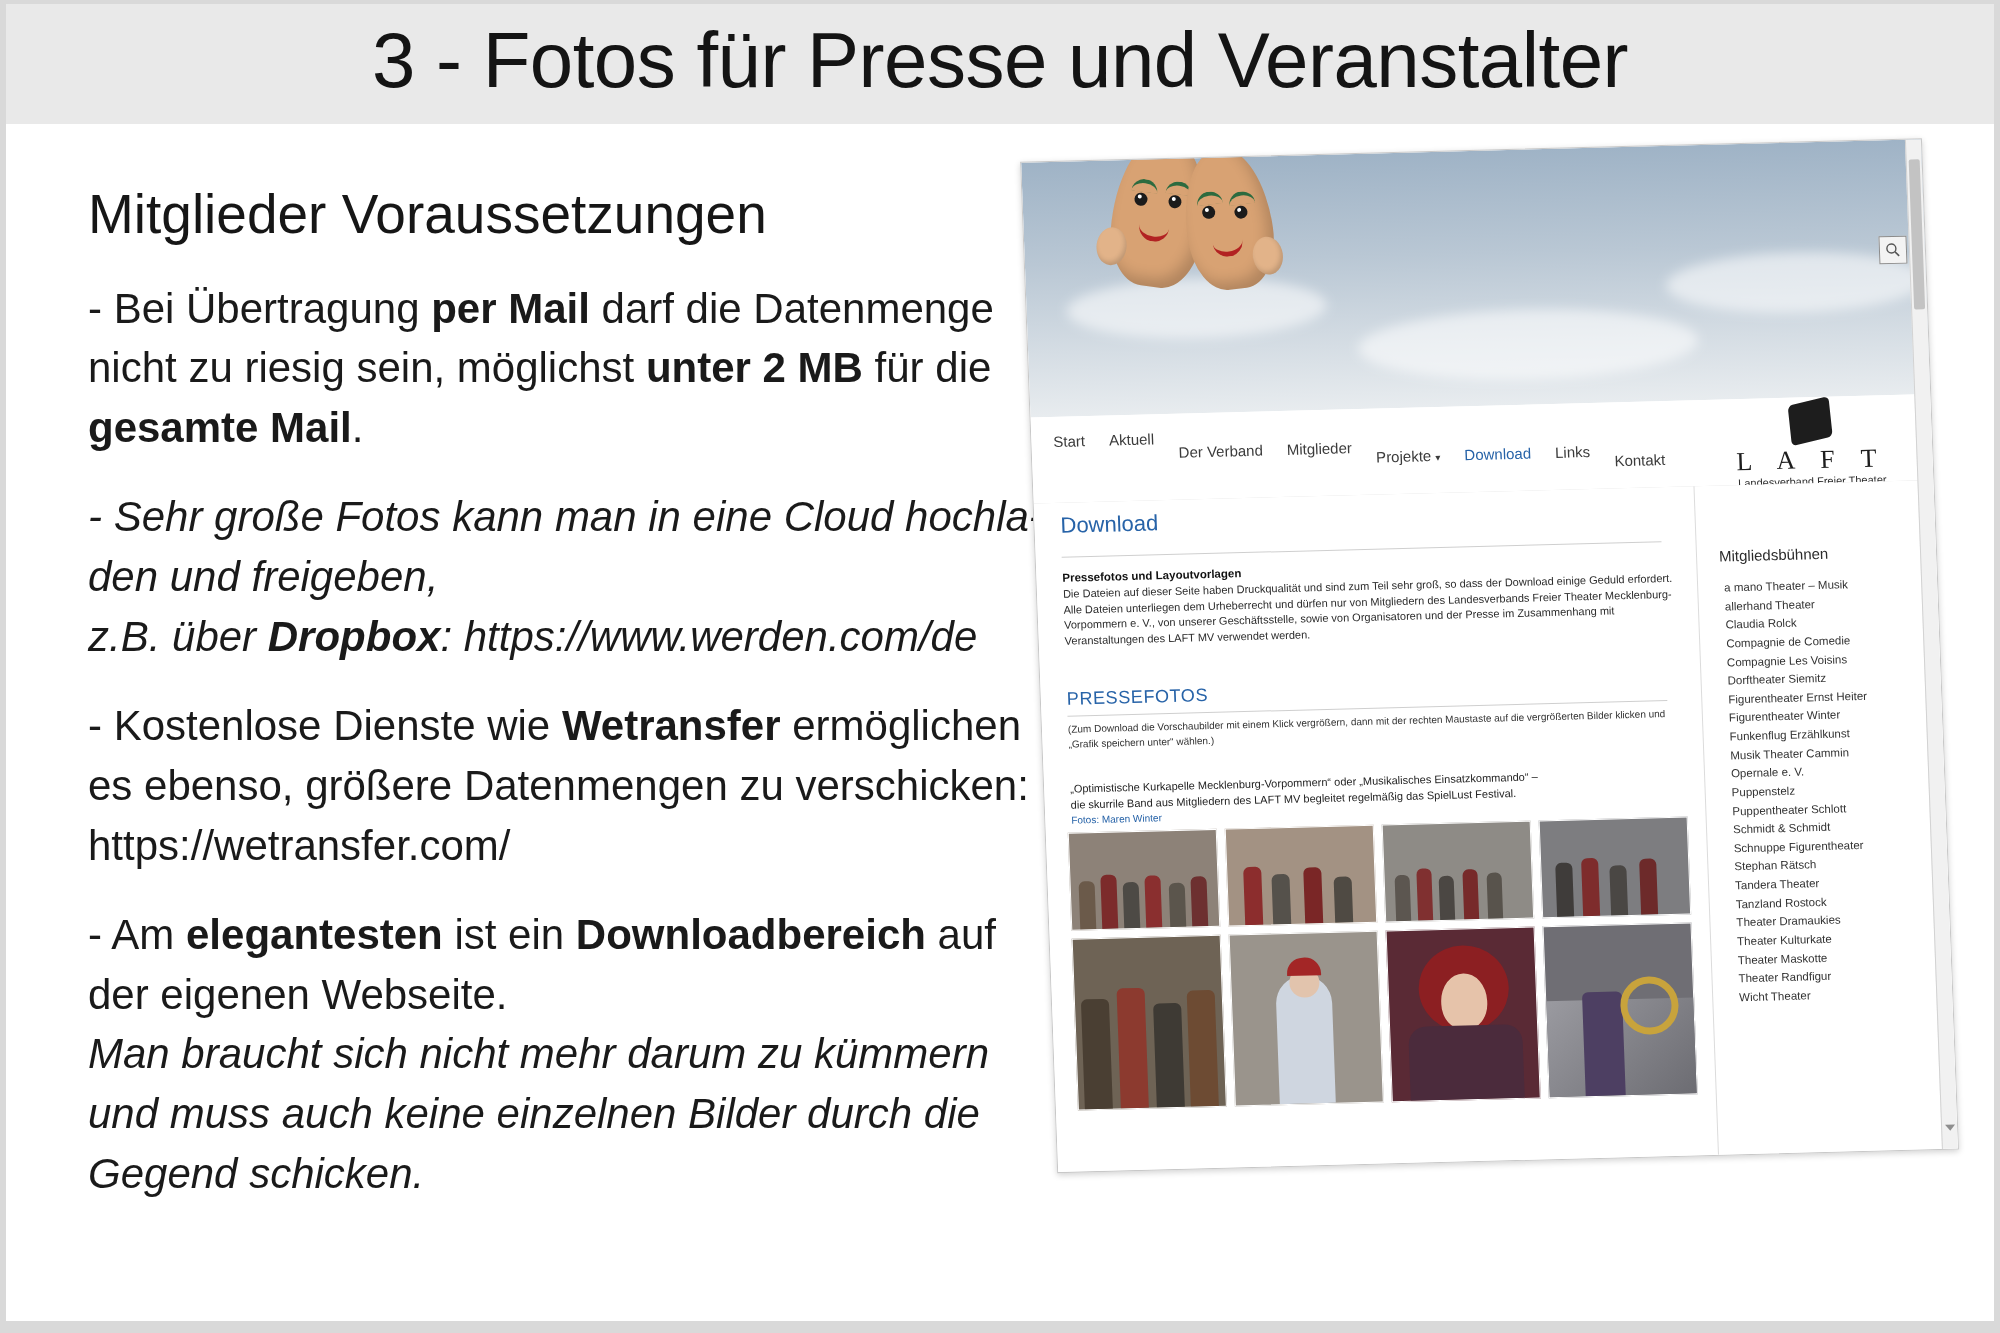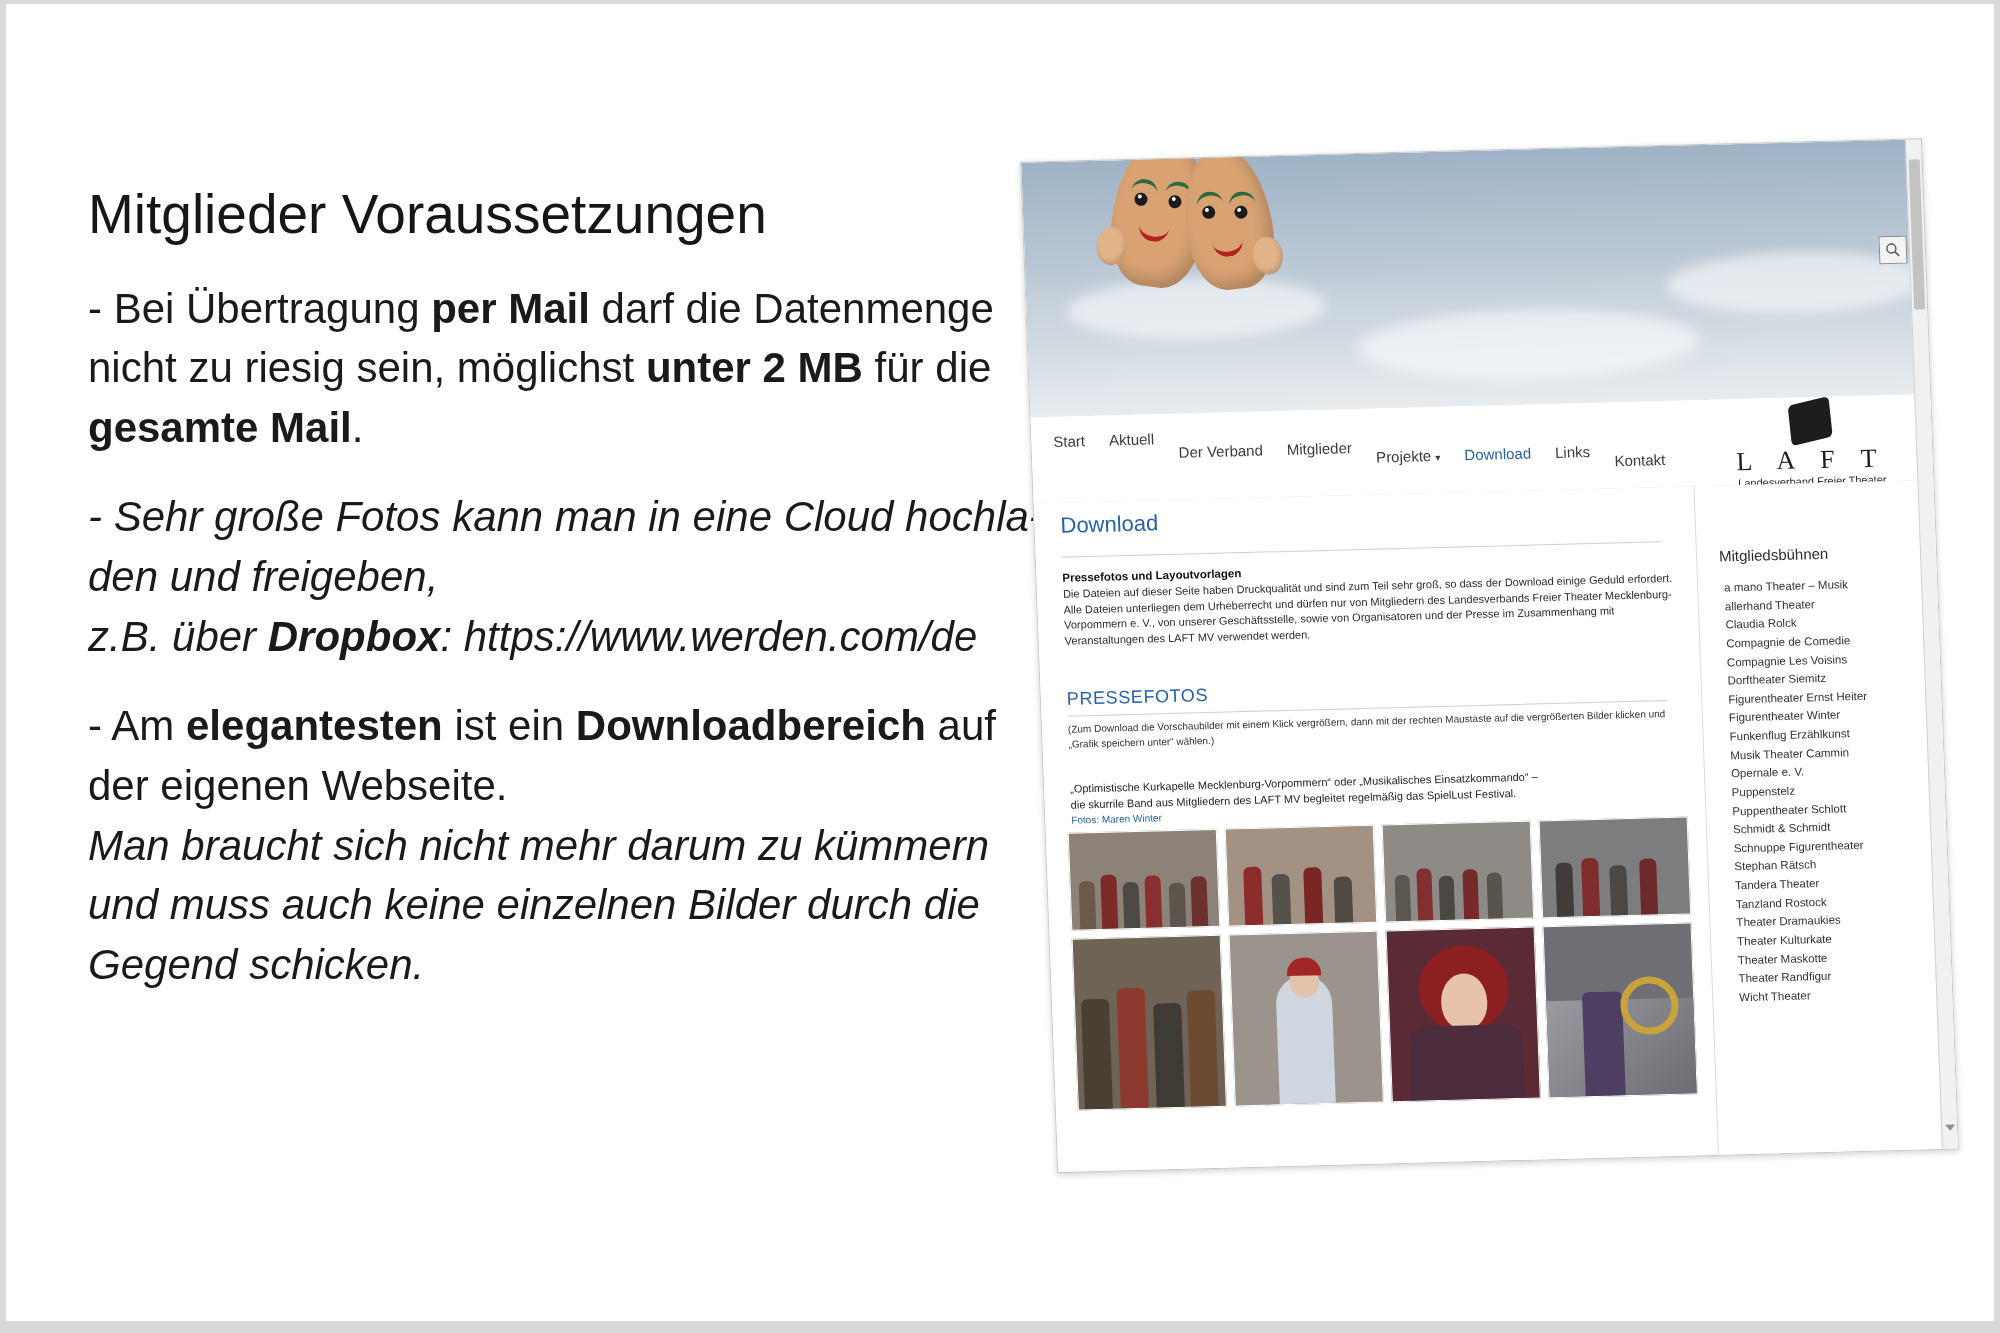--- a/index.html
+++ b/index.html
@@ -366,35 +366,41 @@
 </head>
 <body>
 
 <div id="slide">
 
   <div class="slide-edge-top"></div>
   <div class="slide-edge-left"></div>
   <div class="slide-edge-right"></div>
   <div class="slide-edge-bottom"></div>
 
+  <div id="title-band">
+    <div id="title-text">3 - Fotos für Presse und Veranstalter</div>
+  </div>
 
   <div id="left-col">
 
     <h2 id="section-heading">Mitglieder Voraussetzungen</h2>
 
 
     <p class="para">
       <span>- Bei Übertragung </span><span class="strong">per Mail</span><span> darf die Datenmenge nicht zu riesig sein, möglichst </span><span class="strong">unter 2 MB</span><span> für die </span><span class="strong">gesamte Mail</span><span>.</span>
     </p>
 
     <p class="para">
       <span class="plain-line">- Sehr große Fotos kann man in eine Cloud hochla-den und freigeben,</span>
       <span class="plain-line">z.B. über <span class="strong">Dropbox</span>: <span>https://www.werden.com/de</span></span>
     </p>
 
+    <p class="para">
+      <span>- Kostenlose Dienste wie </span><span class="strong">Wetransfer</span><span> ermöglichen es ebenso, größere Datenmengen zu verschicken: </span><span>https://wetransfer.com/</span>
+    </p>
 
     <p class="para tight">
       <span>- Am </span><span class="strong">elegantesten</span><span> ist ein  </span><span class="strong">Downloadbereich</span><span> auf der eigenen Webseite.</span>
       <span class="plain-line">Man braucht sich nicht mehr darum zu kümmern und muss auch keine einzelnen Bilder durch die Gegend schicken.</span>
     </p>
   </div>
 
   <div id="shot-wrap">
     <div id="shot">
 

